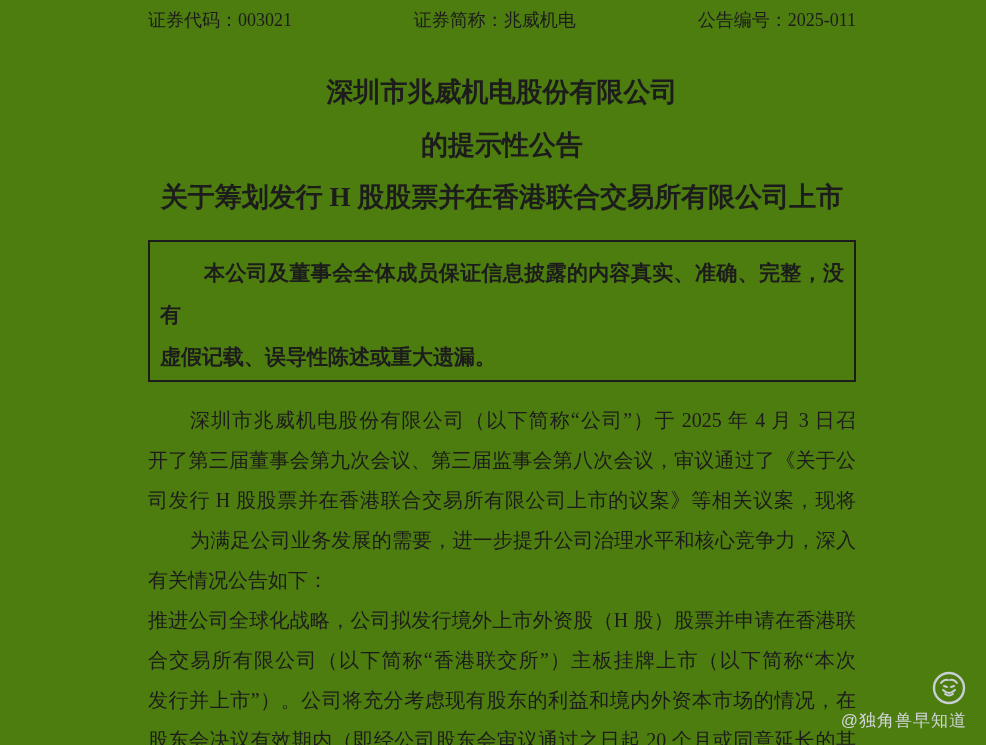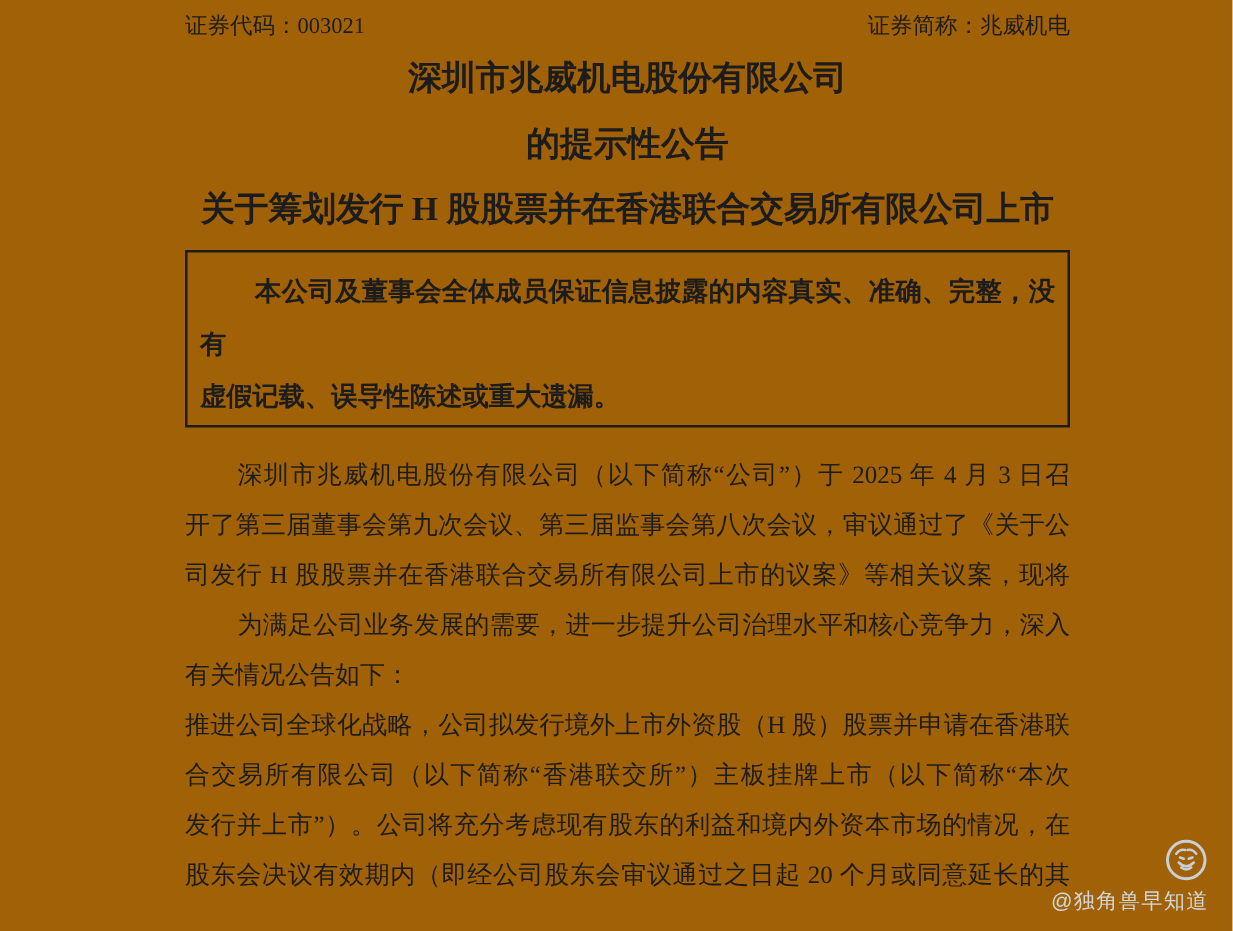--- a/index.html
+++ b/index.html
@@ -4,21 +4,21 @@
 <style>
   html, body {
     margin: 0;
     padding: 0;
     background: #ffffff;
   }
   .page {
     position: relative;
     width: 986px;
     height: 745px;
-    background: #a16207;
+    background: #4d7c0f;
     overflow: hidden;
     font-family: "Liberation Serif", "DejaVu Serif", serif;
     color: #1c1c1c;
   }
   .content {
     position: absolute;
     left: 148px;
     top: 0;
     width: 708px;
   }
@@ -30,25 +30,25 @@
     font-size: 18px;
     line-height: 22px;
     white-space: nowrap;
   }
   .doc-title {
     text-align: center;
     font-weight: 700;
     font-size: 27px;
     line-height: 34px;
   }
-  .title-1 { margin-top: 14px; }
+  .title-1 { margin-top: 44px; }
   .title-2 { margin-top: 18px; }
   .title-3 { margin-top: 19px; }
   .disclaimer-box {
-    margin-top: 16px;
+    margin-top: 26px;
     border: 2px solid #1c1c1c;
     padding: 10px 10px 2px 10px;
     box-sizing: border-box;
     min-height: 99px;
   }
   .box-line {
     font-weight: 700;
     font-size: 21px;
     line-height: 42px;
     text-align: justify;
@@ -94,20 +94,21 @@
 </style>
 </head>
 <body>
 
 <div class="page">
   <div class="content">
 
     <div class="doc-header">
       <span>证券代码：003021</span>
       <span>证券简称：兆威机电</span>
+      <span>公告编号：2025-011</span>
     </div>
 
     <div class="doc-title title-1">深圳市兆威机电股份有限公司</div>
     <div class="doc-title title-3">的提示性公告</div>
     <div class="doc-title title-2">关于筹划发行 H 股股票并在香港联合交易所有限公司上市</div>
 
     <div class="disclaimer-box">
         <div class="box-line fill indent">本公司及董事会全体成员保证信息披露的内容真实、准确、完整，没有</div>
         <div class="box-line">虚假记载、误导性陈述或重大遗漏。</div>
       </div>

